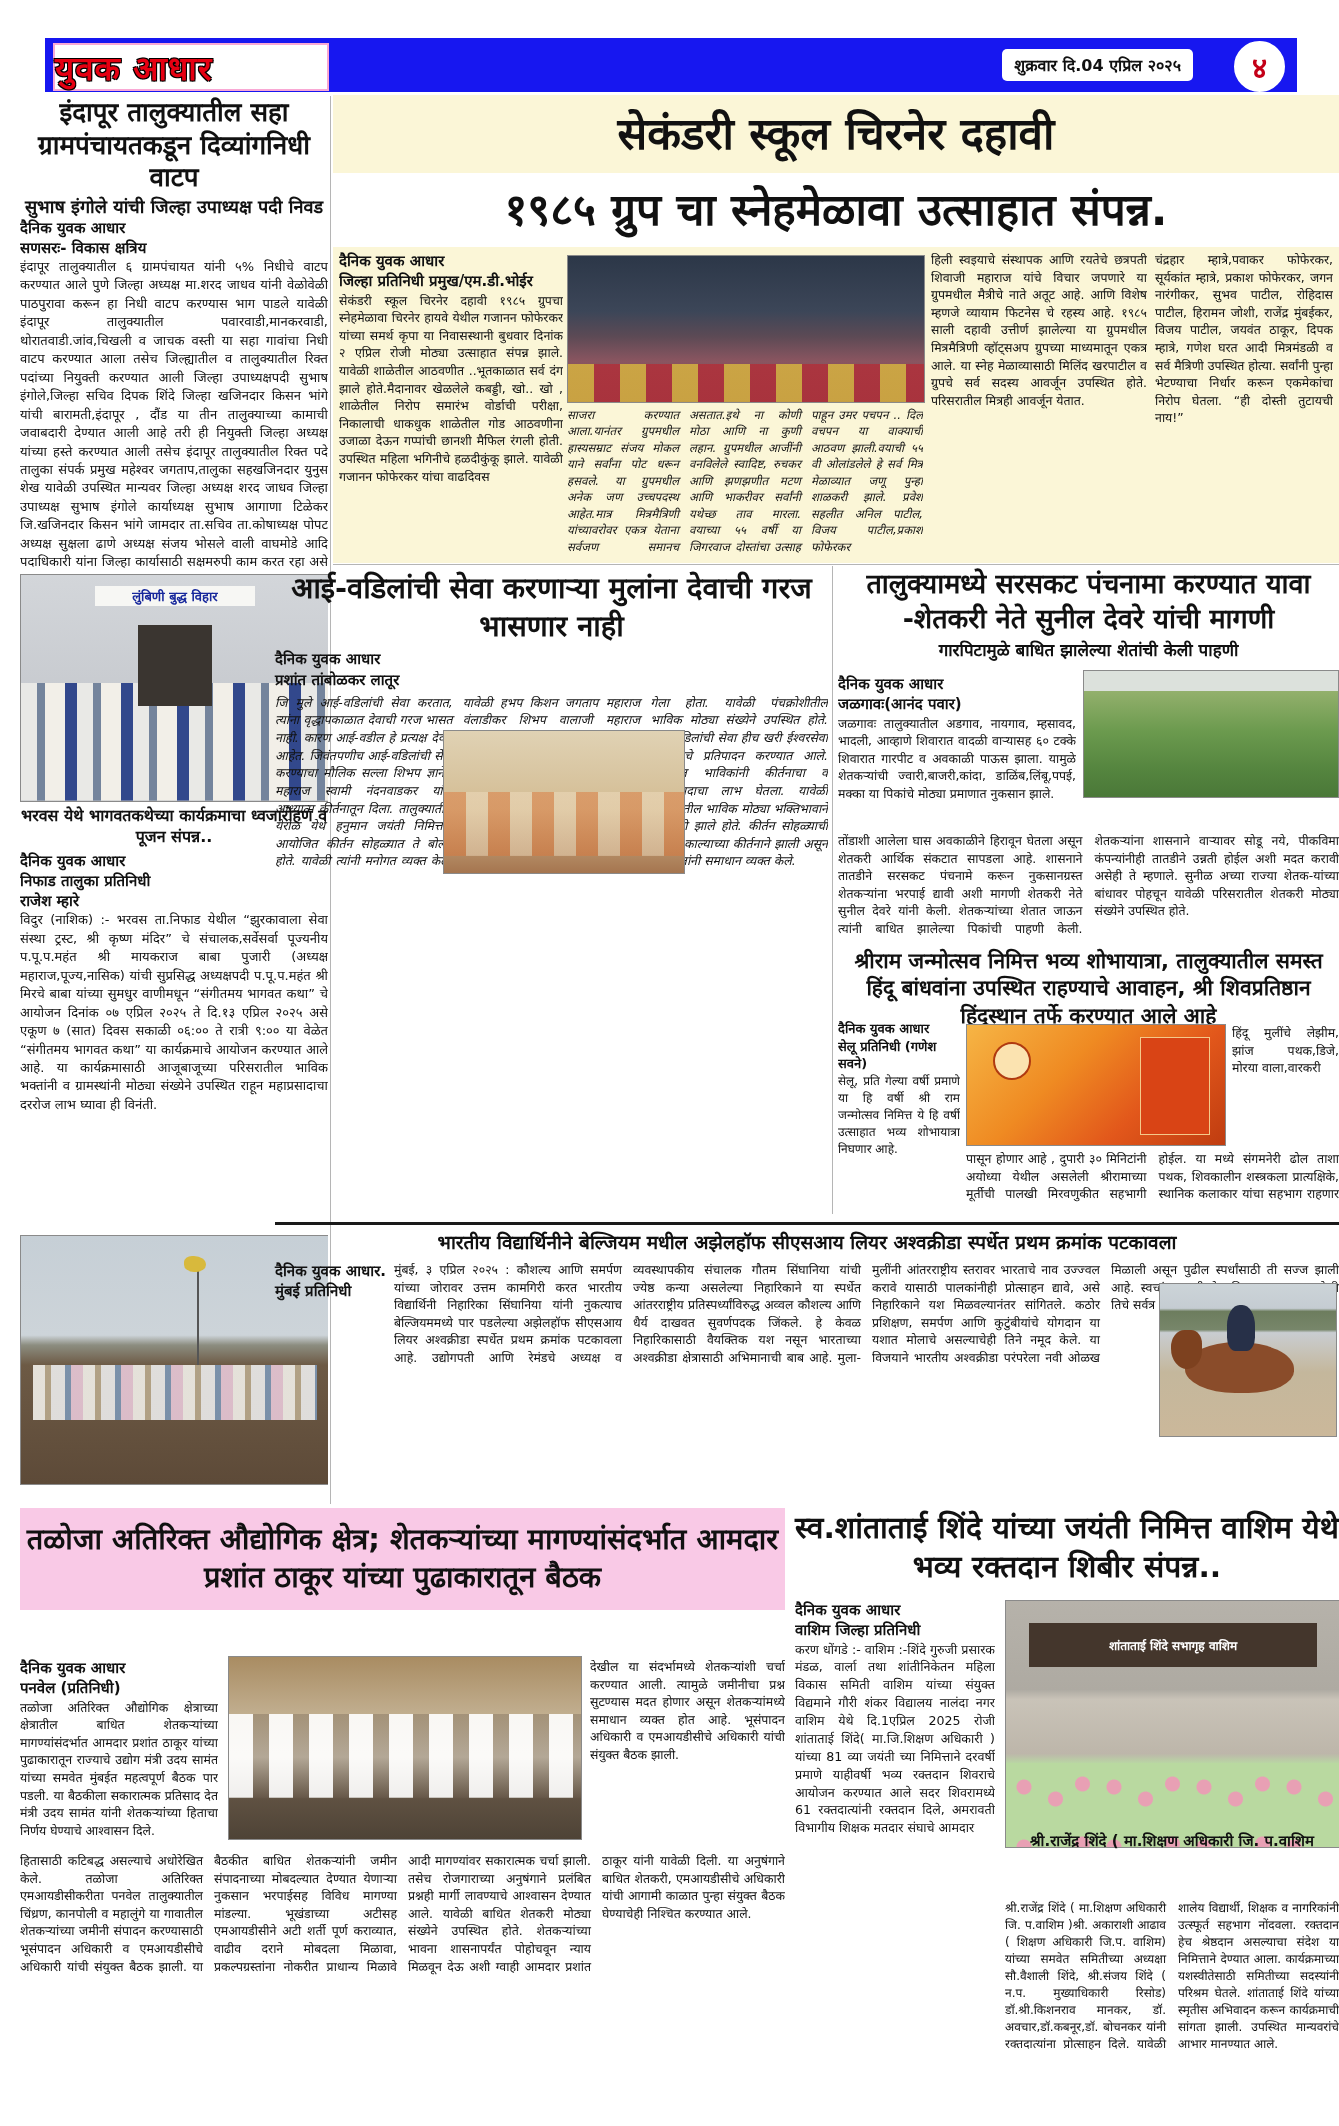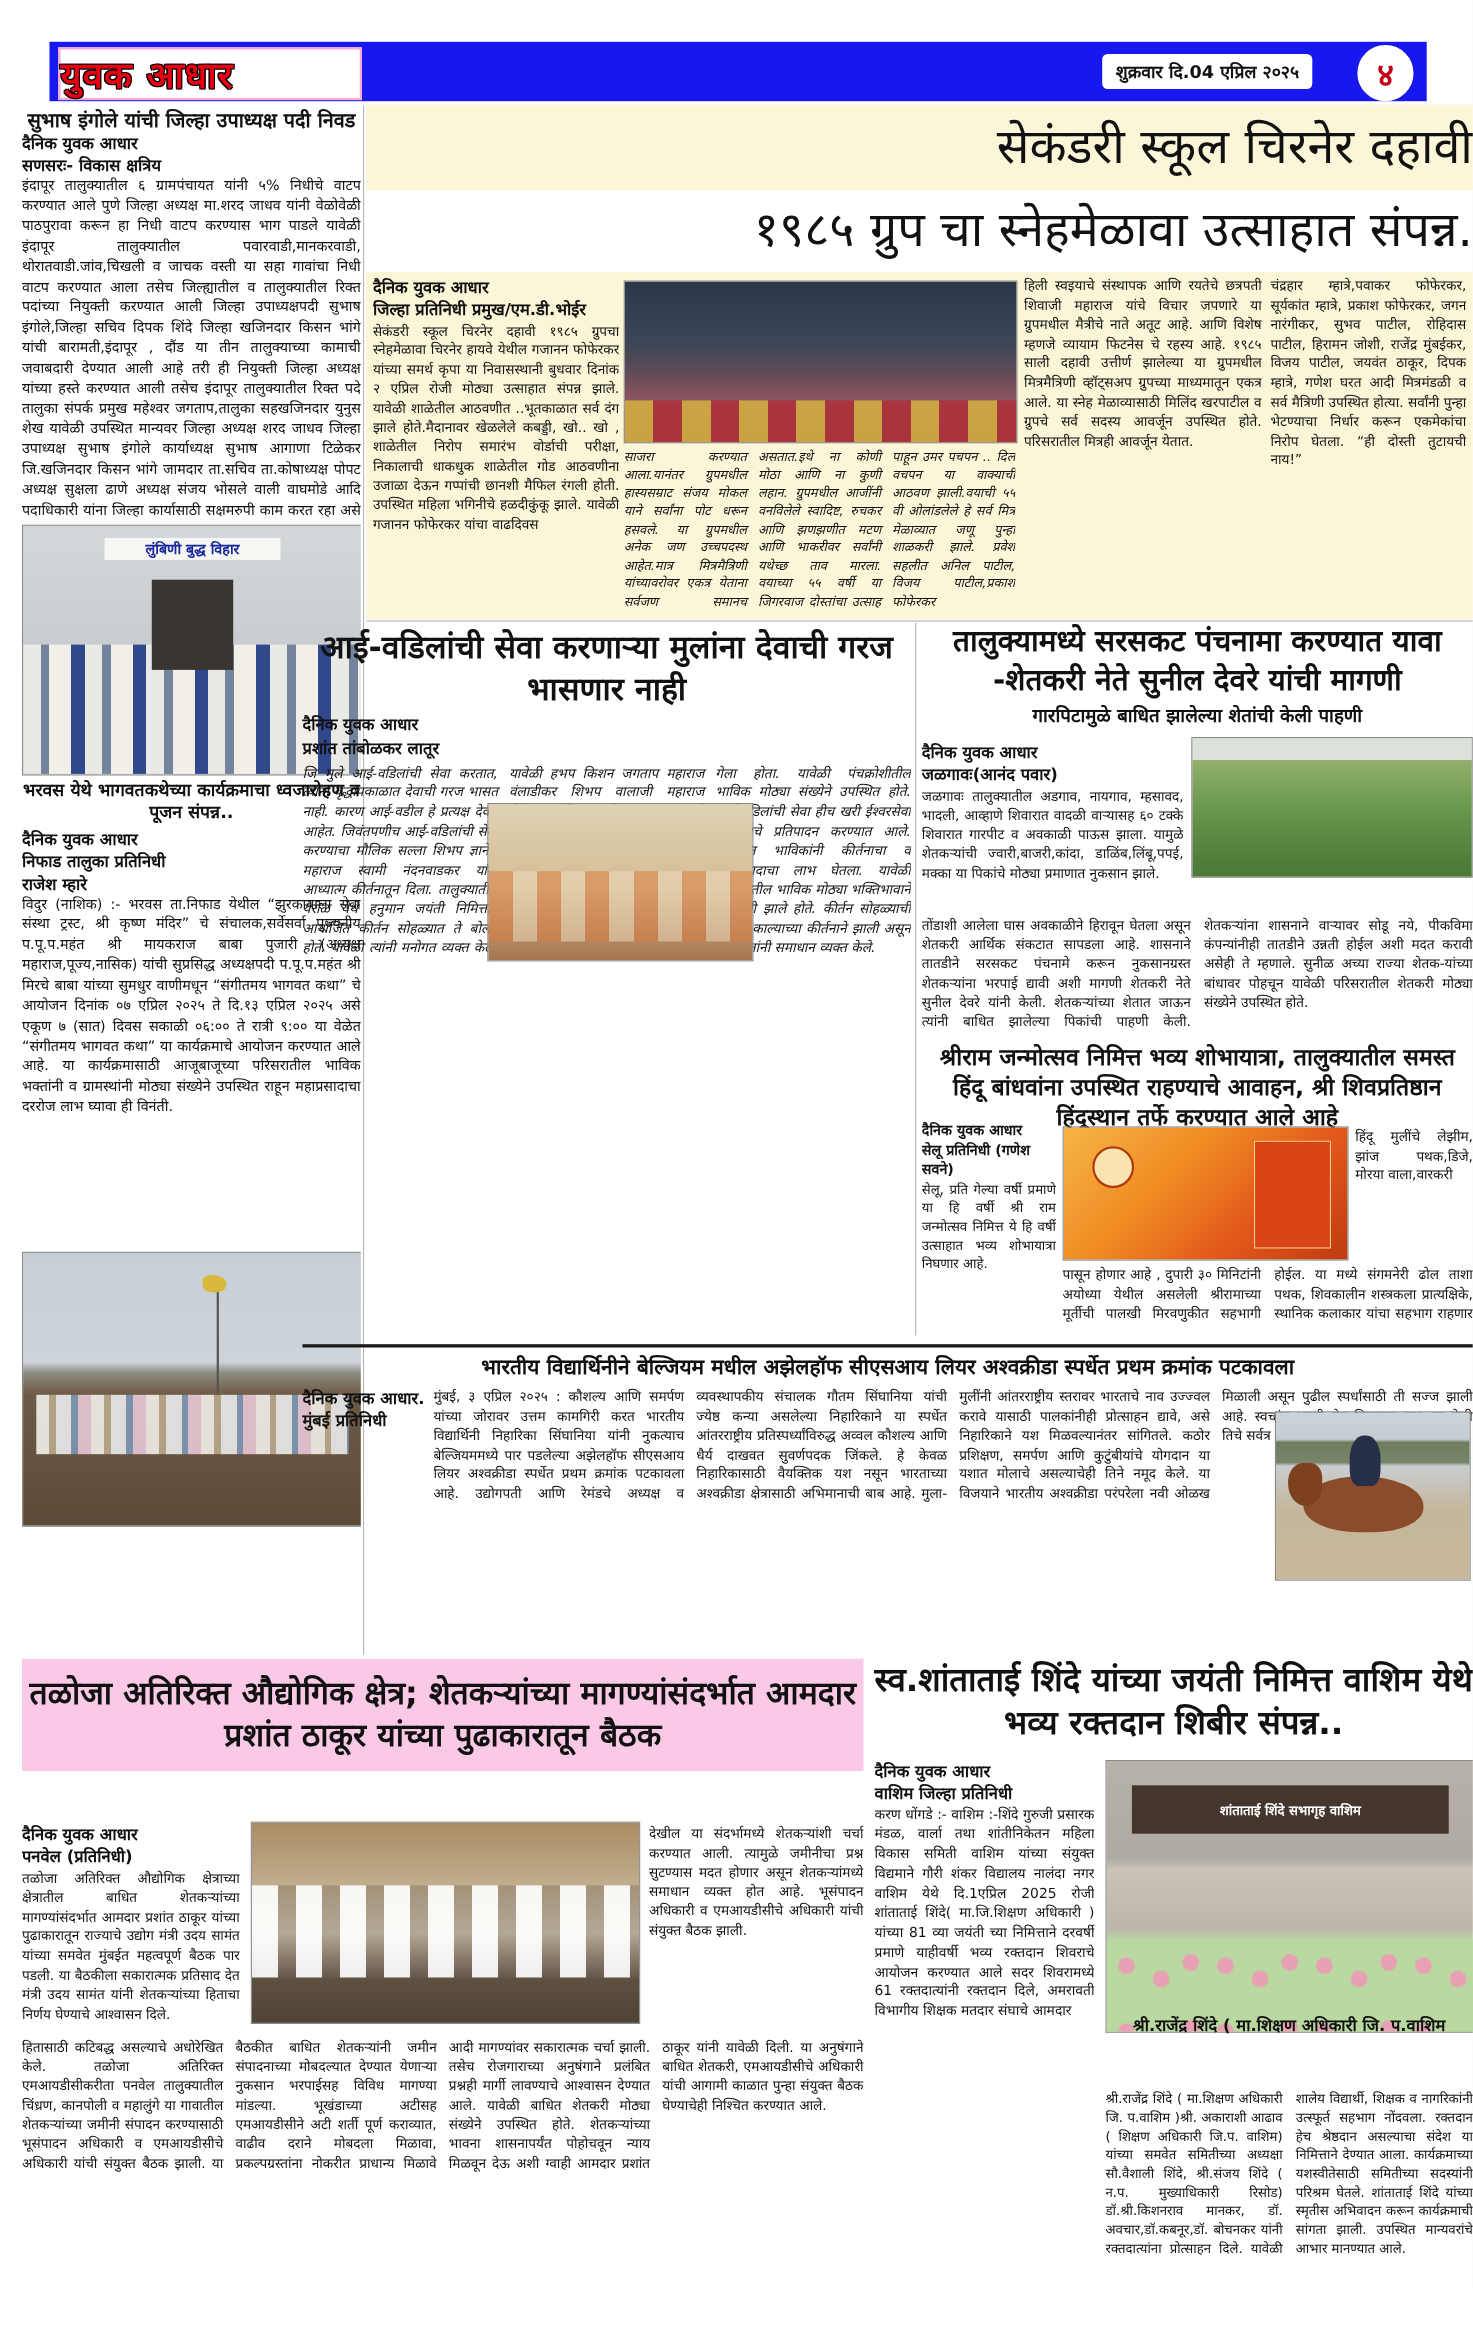--- a/index.html
+++ b/index.html
@@ -11,21 +11,21 @@
   .logo-box{position:absolute;left:8px;top:5px;width:272px;height:44px;background:#fff;border:2px solid #f9a8d4;
             display:flex;align-items:center;justify-content:flex-start;}
   .logo-text{font-size:33px;font-weight:800;color:#e60012;letter-spacing:1px;
              text-shadow:1px 1px 0 #000,-1px -1px 0 #000,1px -1px 0 #000,-1px 1px 0 #000;}
   .date-box{position:absolute;right:104px;top:11px;height:32px;background:#fff;border-radius:5px;
             display:flex;align-items:center;padding:0 12px;font-size:16px;font-weight:700;color:#111;}
   .page-circle{position:absolute;right:12px;top:3px;width:47px;height:47px;background:#fff;border-radius:50%;
                border:2px solid #fff;display:flex;align-items:center;justify-content:center;
                font-size:29px;font-weight:800;color:#c40018;}
   
-  .hl-xl{font-size:44px;font-weight:400;text-align:right;line-height:1.55;}
+  .hl-xl{font-size:44px;font-weight:700;text-align:center;line-height:1.55;}
   .hl-l{font-size:38px;font-weight:800;text-align:center;}
   .hl-m{font-size:28px;font-weight:800;text-align:center;line-height:1.3;}
   .hl-s{font-size:21px;font-weight:800;text-align:center;line-height:1.3;}
   .hl-left{font-size:26px;font-weight:800;text-align:center;line-height:1.25;}
   .subhead{font-weight:800;text-align:center;}
   .byline{font-weight:800;font-size:15px;line-height:1.35;}
   .body-txt{font-size:12.4px;text-align:justify;line-height:1.42;overflow:hidden;}
   .cream{background:#fbf6d7;}
   .pinkbg{background:#f9c9e6;}
   .vrule{position:absolute;width:1px;background:#b5b5b5;}
@@ -90,20 +90,21 @@
     <div class="page-circle">
       <span>४</span>
     </div>
   </div>
 
   <div class="vrule" style="left:330px;top:96px;height:1408px;"></div>
   <div class="vrule" style="left:832px;top:566px;height:648px;"></div>
   <div class="hrule" style="left:333px;top:564px;width:1006px;"></div>
 
   <div class="abs" style="left:20px;top:96px;width:308px;height:1410px;overflow:hidden;">
+    <div class="hl-left">इंदापूर तालुक्यातील सहा ग्रामपंचायतकडून दिव्यांगनिधी वाटप</div>
     <div class="subhead" style="font-size:18px;margin-top:0;">सुभाष इंगोले यांची जिल्हा उपाध्यक्ष पदी निवड</div>
     <div class="byline">दैनिक युवक आधार</div>
     <div class="byline">सणसरः- विकास क्षत्रिय</div>
     <div class="body-txt" style="height:310px;font-size:13px;">इंदापूर तालुक्यातील ६ ग्रामपंचायत यांनी ५% निधीचे वाटप करण्यात आले पुणे जिल्हा अध्यक्ष मा.शरद जाधव यांनी वेळोवेळी पाठपुरावा करून हा निधी वाटप करण्यास भाग पाडले यावेळी इंदापूर तालुक्यातील पवारवाडी,मानकरवाडी, थोरातवाडी.जांव,चिखली व जाचक वस्ती या सहा गावांचा निधी वाटप करण्यात आला तसेच जिल्ह्यातील व तालुक्यातील रिक्त पदांच्या नियुक्ती करण्यात आली जिल्हा उपाध्यक्षपदी सुभाष इंगोले,जिल्हा सचिव दिपक शिंदे जिल्हा खजिनदार किसन भांगे यांची बारामती,इंदापूर , दौंड या तीन तालुक्याच्या कामाची जवाबदारी देण्यात आली आहे तरी ही नियुक्ती जिल्हा अध्यक्ष यांच्या हस्ते करण्यात आली तसेच इंदापूर तालुक्यातील रिक्त पदे तालुका संपर्क प्रमुख महेश्वर जगताप,तालुका सहखजिनदार युनुस शेख यावेळी उपस्थित मान्यवर जिल्हा अध्यक्ष शरद जाधव जिल्हा उपाध्यक्ष सुभाष इंगोले कार्याध्यक्ष सुभाष आगाणा टिळेकर जि.खजिनदार किसन भांगे जामदार ता.सचिव ता.कोषाध्यक्ष पोपट अध्यक्ष सुक्षला ढाणे अध्यक्ष संजय भोसले वाली वाघमोडे आदि पदाधिकारी यांना जिल्हा कार्यासाठी सक्षमरुपी काम करत रहा असे सांगितले.</div>
 
     <div class="photo-flow ph-vihar" style="width:100%;height:226px;margin-top:6px;">
       <div class="vihar-sign">लुंबिणी बुद्ध विहार</div>
       <div class="vihar-door"></div>
     </div>
     <div class="caption" style="margin-top:4px;font-size:16px;">भरवस येथे भागवतकथेच्या कार्यक्रमाचा ध्वजारोहण व पूजन संपन्न..</div>

